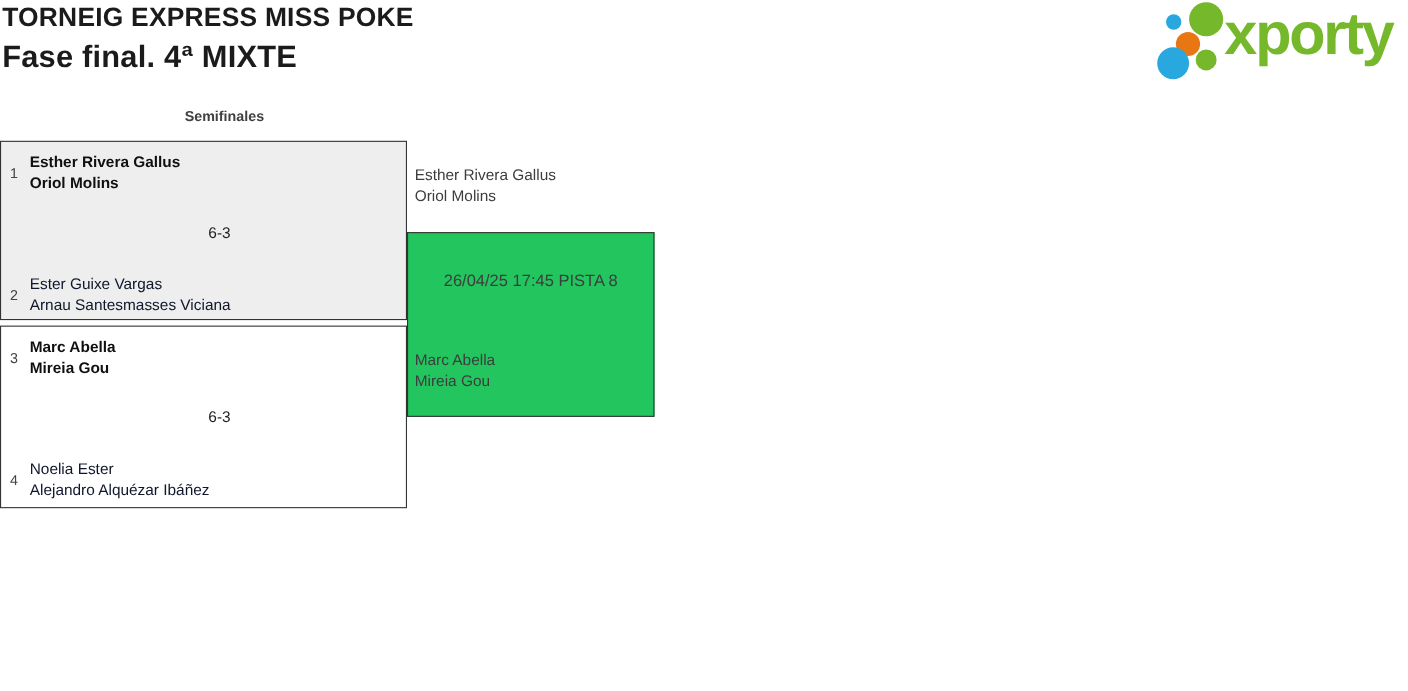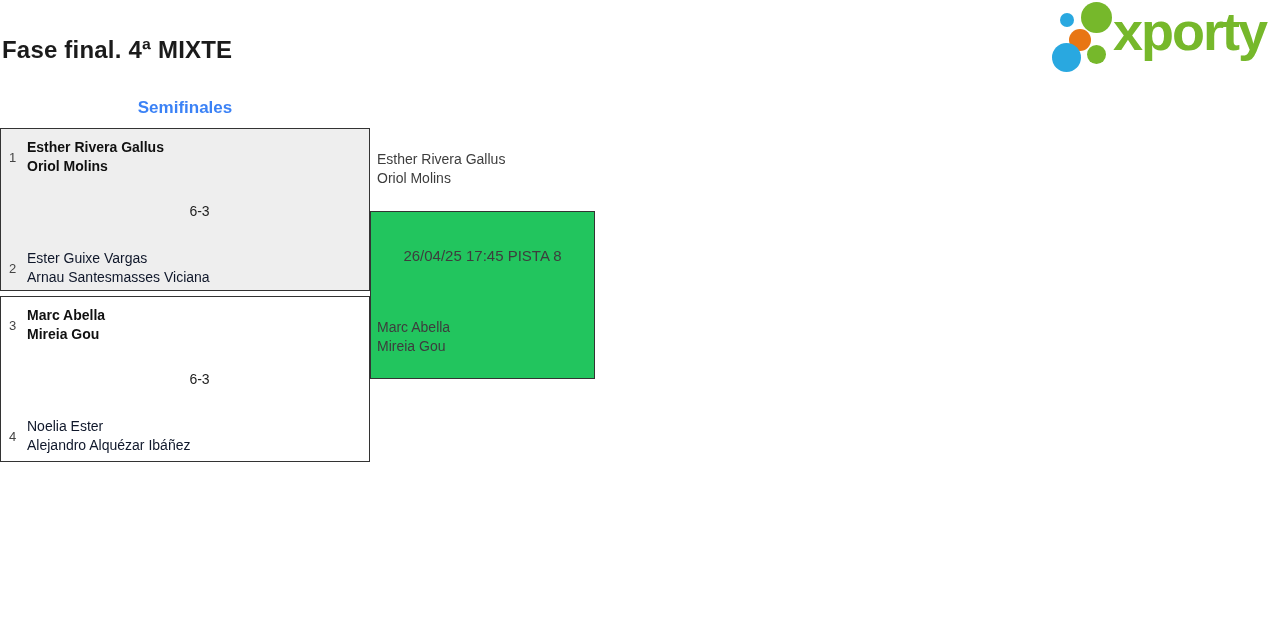--- a/index.html
+++ b/index.html
@@ -12,42 +12,42 @@
   .page { position: relative; width: 1280px; height: 628px; }
 
   
   .title {
     position: absolute; left: 2px; top: 3px;
     font-size: 24px; font-weight: 600; color: #1b1b1b;
     letter-spacing: 0.2px; white-space: nowrap;
   }
   .subtitle {
     position: absolute; left: 2px; top: 36px;
-    font-size: 24px; font-weight: 600; color: #1b1b1b;
+    font-size: 28px; font-weight: 600; color: #1b1b1b;
     letter-spacing: 0.2px; white-space: nowrap;
   }
 
   
   .logo { position: absolute; left: 1050px; top: 0; width: 230px; height: 75px; }
   .dot { position: absolute; border-radius: 50%; }
   .d-blue-small  { left: 10px; top: 13px; width: 14px; height: 14px; }
   .d-green-large { left: 31px; top: 2px;  width: 31px; height: 31px; }
   .d-orange     { left: 19px; top: 29px; width: 22px; height: 22px; }
   .d-blue-large { left: 2px;  top: 43px; width: 29px; height: 29px; }
   .d-green-small{ left: 37px; top: 45px; width: 19px; height: 19px; }
   .wordmark {
     position: absolute; left: 63px; top: -6px;
     font-size: 54px; font-weight: 700; letter-spacing: -2px;
     line-height: 75px; white-space: nowrap;
   }
 
   
   .col-header {
     position: absolute; top: 98px; text-align: center;
-    font-size: 17px; font-weight: 600; color: #3b82f6;
+    font-size: 13px; font-weight: 600; color: #404040; margin-left: 19px;
   }
   .col-header.semis { left: 0; width: 370px; }
   .col-header.final { left: 370px; width: 226px; }
 
   
   .match {
     position: absolute; left: 0; width: 368px;
     border: 1px solid #333333; box-sizing: content-box;
   }
   .match-sf1 { top: 128px; height: 161px; background: #eeeeee; }
@@ -82,20 +82,21 @@
   .final-team-bottom {
     position: absolute; left: 6px; top: 106px;
     font-size: 14px; line-height: 19px; color: #3d3d3d;
   }
 </style>
 </head>
 <body>
 
 <div class="page">
 
+  <div class="title">TORNEIG EXPRESS MISS POKE</div>
   <div class="subtitle">Fase final. 4ª MIXTE</div>
 
   <div class="logo">
     <span class="dot d-blue-small" style="background-color: rgb(41, 168, 224);"></span>
     <span class="dot d-green-large" style="background-color: rgb(118, 184, 43);"></span>
     <span class="dot d-orange" style="background-color: rgb(232, 118, 19);"></span>
     <span class="dot d-blue-large" style="background-color: rgb(41, 168, 224);"></span>
     <span class="dot d-green-small" style="background-color: rgb(118, 184, 43);"></span>
     <span class="wordmark" style="color: rgb(118, 184, 43);">xporty</span>
   </div>

